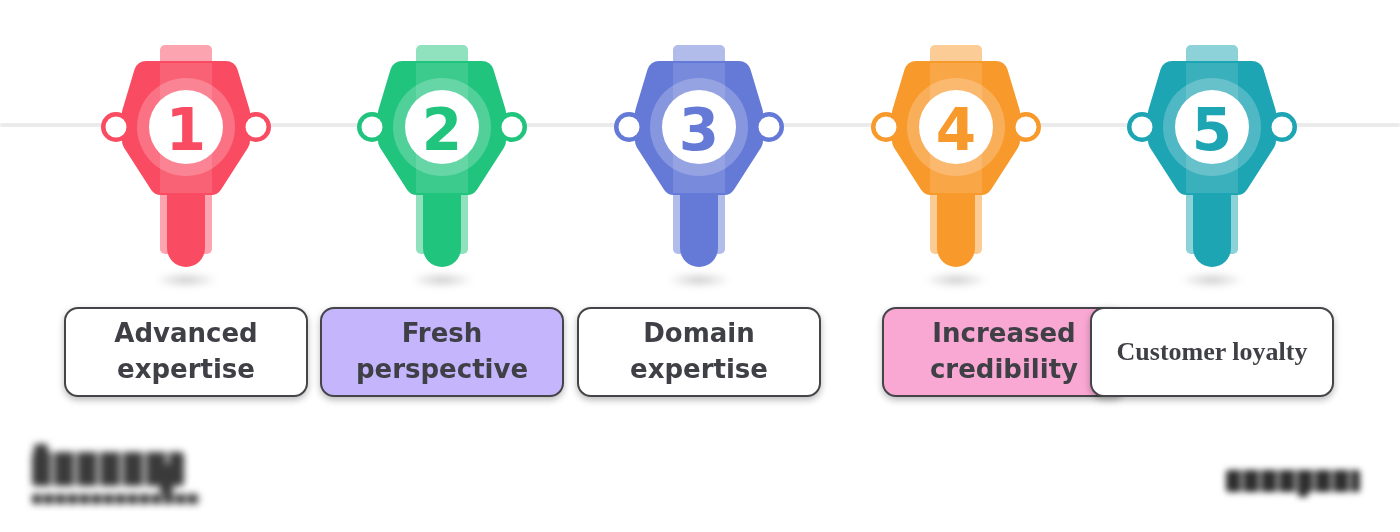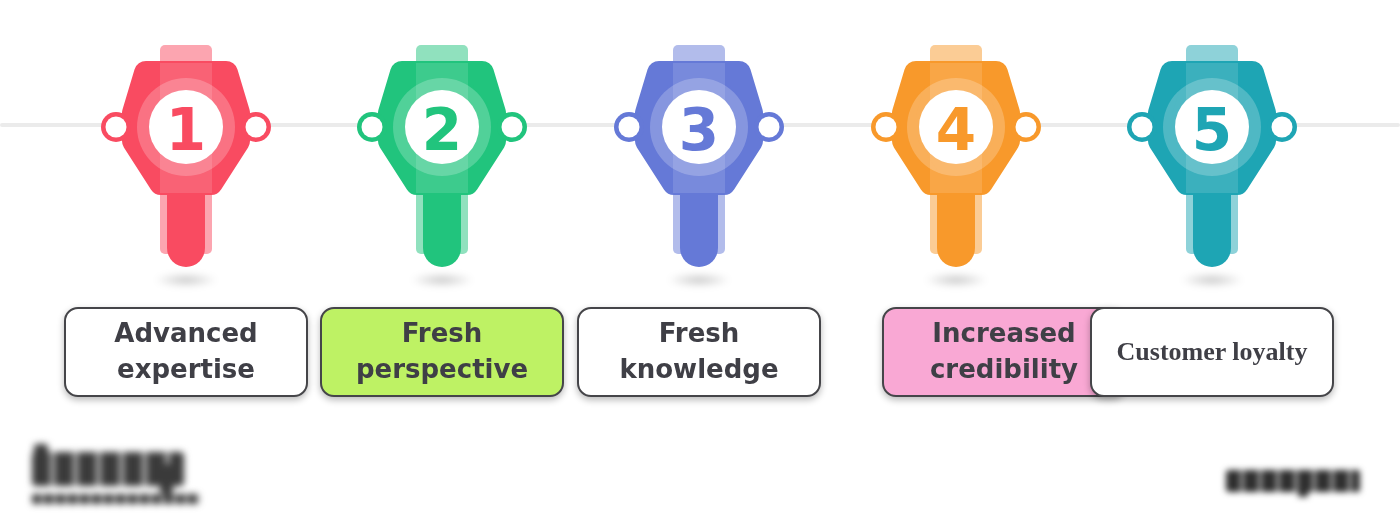--- a/index.html
+++ b/index.html
@@ -130,25 +130,25 @@
           <circle cx="70" cy="0" r="10.5" fill="#ffffff"></circle>
           <text x="0" y="3" text-anchor="middle" dominant-baseline="central" font-size="58" font-weight="bold" font-family="DejaVu Sans, sans-serif" fill="#1ea5b4">5</text>
         </svg>
       </div>
       <div class="stem-shadow" style="left: 1180px;"></div>
     </div>
   <div id="boxes">
       <div class="label-box" style="left: 64px; background: rgb(255, 255, 255); border-color: rgb(69, 69, 73); color: rgb(63, 63, 70);">
         <span>Advanced expertise</span>
       </div>
-      <div class="label-box" style="left: 320px; background: #bef264; border-color: rgb(69, 69, 73); color: rgb(63, 63, 70);">
+      <div class="label-box" style="left: 320px; background: #c4b5fd; border-color: rgb(69, 69, 73); color: rgb(63, 63, 70);">
         <span>Fresh perspective</span>
       </div>
       <div class="label-box" style="left: 577px; background: rgb(255, 255, 255); border-color: rgb(69, 69, 73); color: rgb(63, 63, 70);">
-        <span>Fresh knowledge</span>
+        <span>Domain expertise</span>
       </div>
       <div class="label-box" style="left: 882px; background: #f9a8d4; border-color: rgb(69, 69, 73); color: rgb(63, 63, 70);">
         <span>Increased credibility</span>
       </div>
       <div class="label-box" style="left: 1090px; background: rgb(255, 255, 255); border-color: rgb(69, 69, 73); color: rgb(63, 63, 70); font-family: Liberation Serif, serif;">
         <span>Customer loyalty</span>
       </div>
     </div>
 
   <div class="logo-left">

